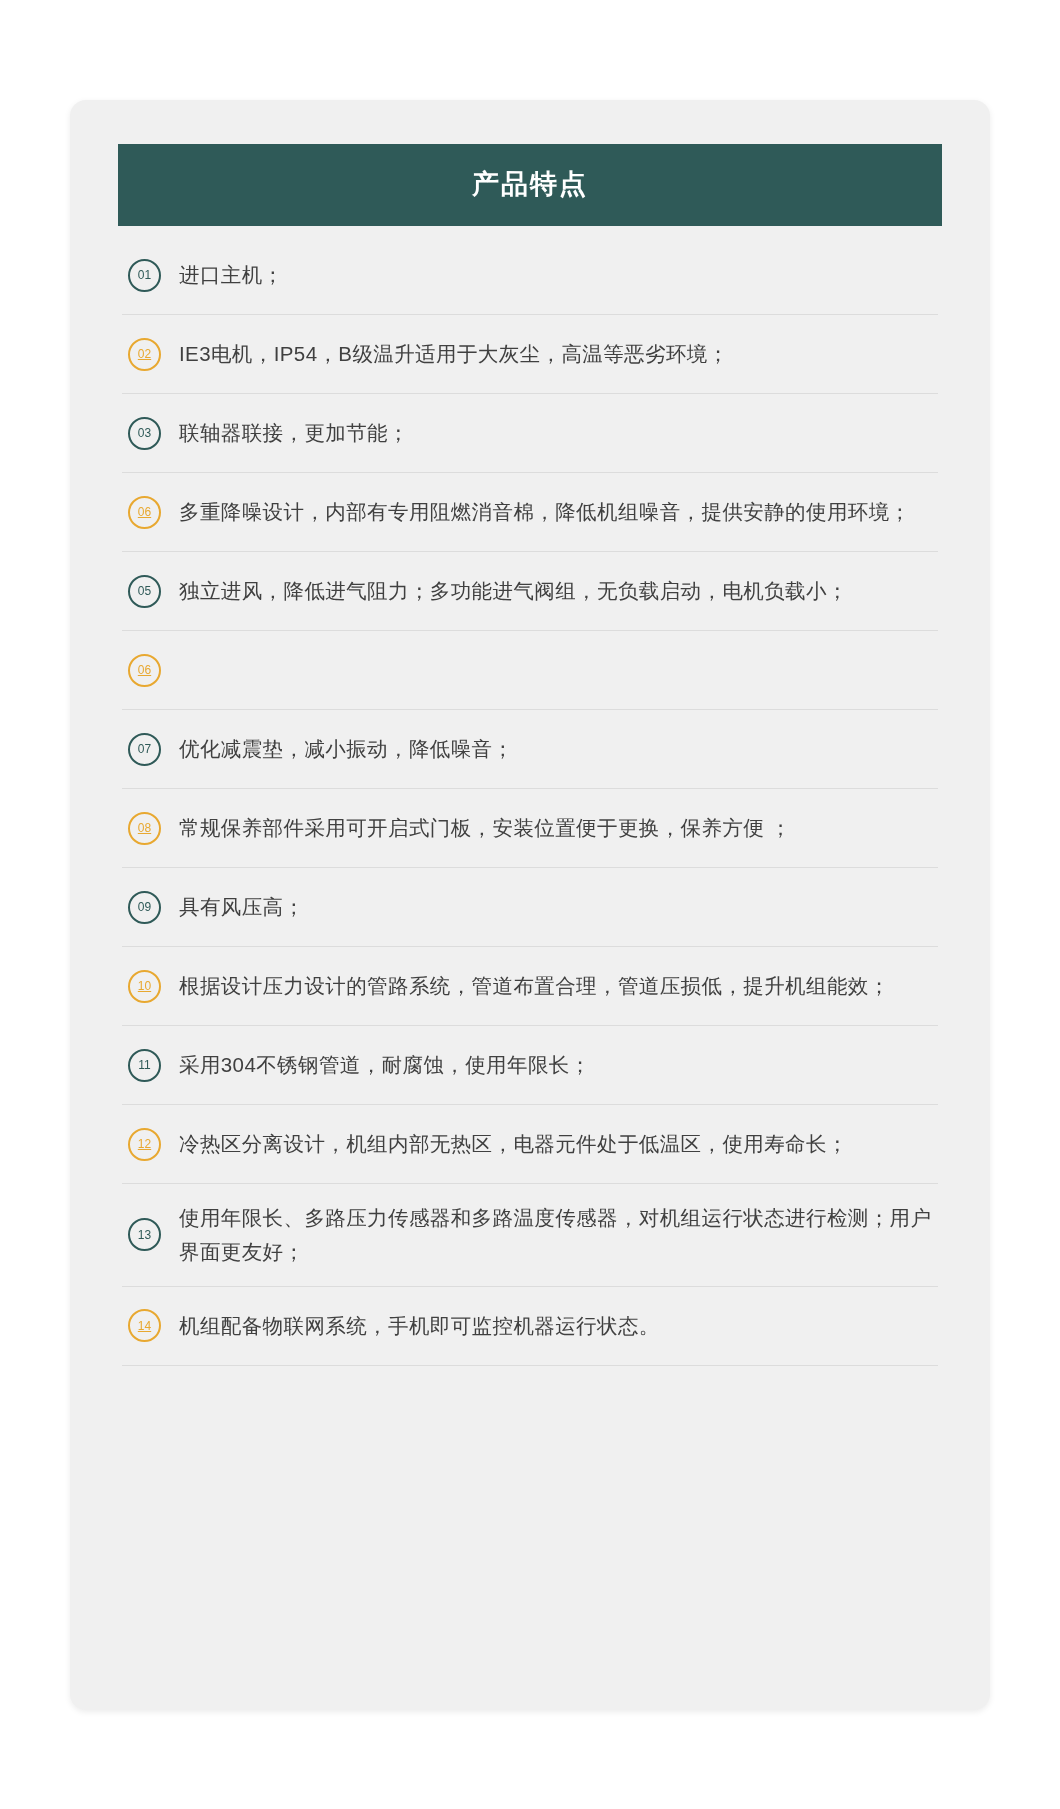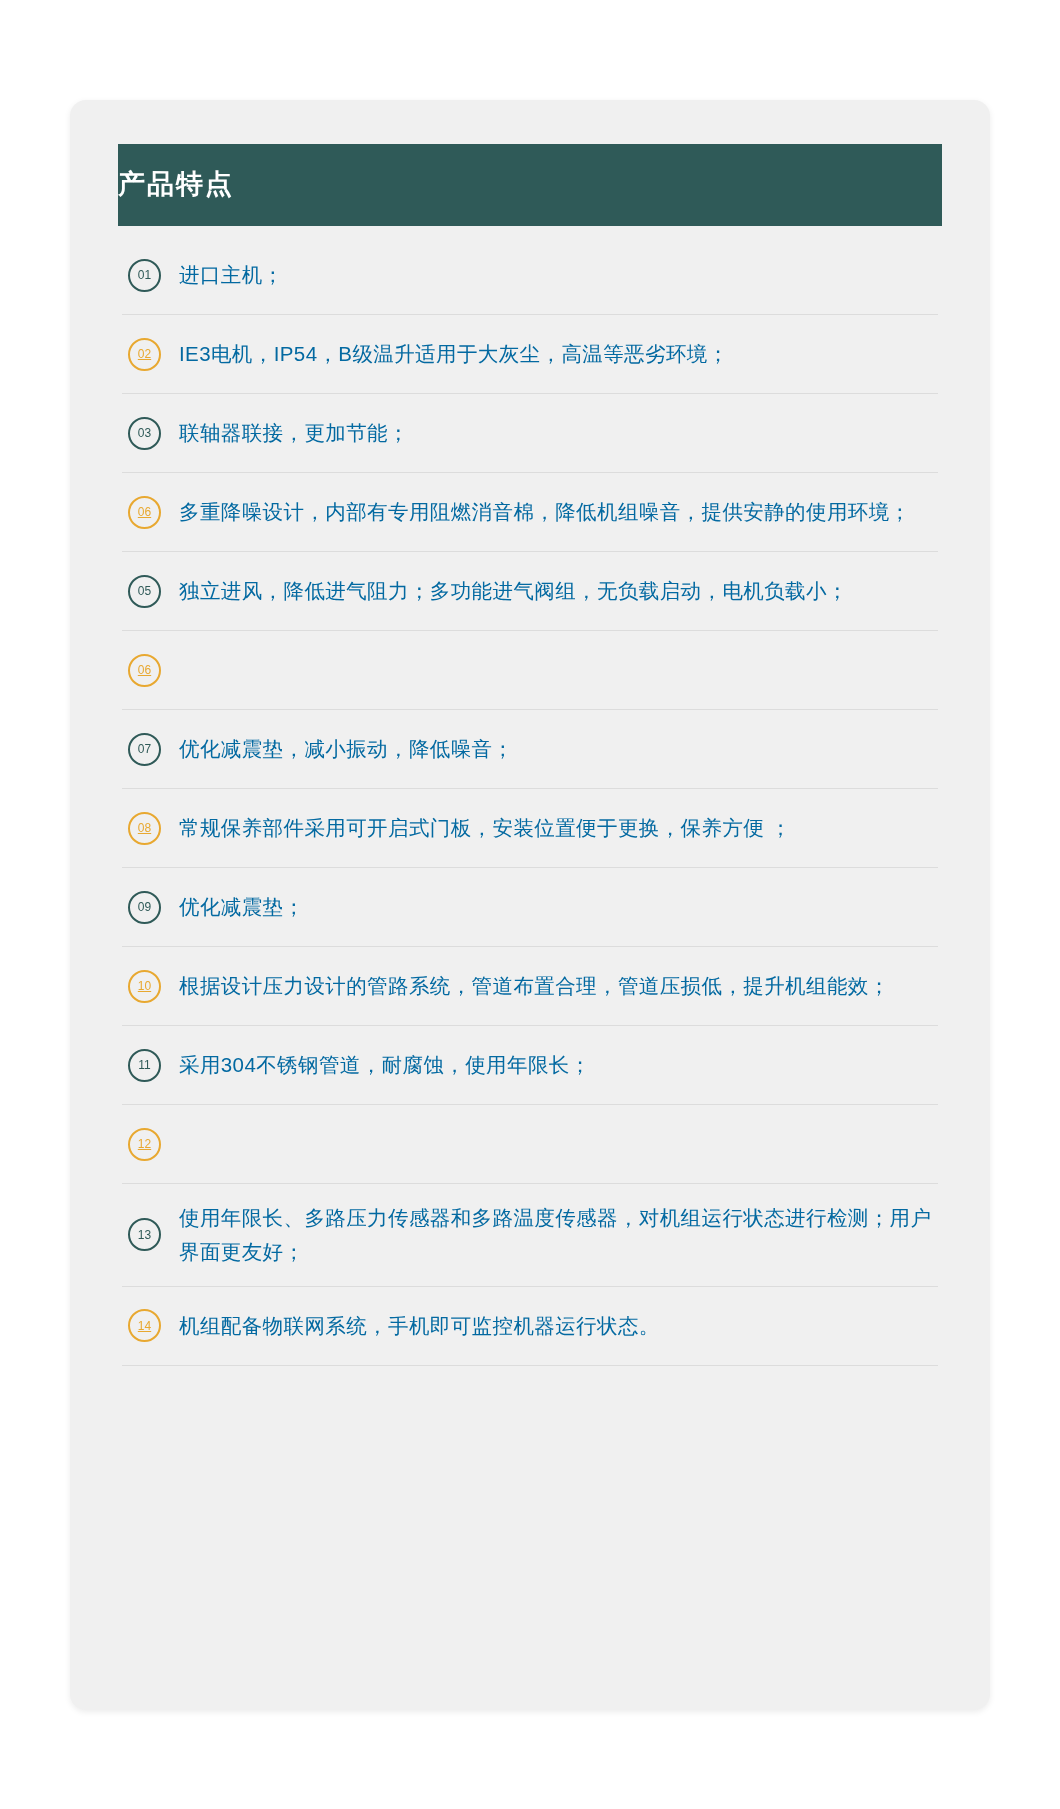--- a/index.html
+++ b/index.html
@@ -23,21 +23,21 @@
     background: #f0f0f0;
     border-radius: 16px;
     padding: 44px 48px 56px 48px;
     box-sizing: border-box;
     min-height: 1610px;
     box-shadow: 0 2px 6px rgba(0,0,0,0.08);
   }
   .card-header {
     background: #2f5a58;
     color: #ffffff;
-    text-align: left;
+    text-align: center;
     font-size: 27px;
     font-weight: bold;
     letter-spacing: 2px;
     padding: 22px 0 24px 0;
     margin-bottom: 10px;
   }
   .list {
     padding: 0 4px;
   }
   .row {
@@ -67,21 +67,21 @@
     background: #f0f0f0;
     font-family: "Liberation Sans", sans-serif;
   }
   .badge.gold {
     border-color: #e8a830;
     color: #e8a830;
     text-decoration: underline;
   }
   .row-text {
     font-size: 20.5px;
-    color: #0369a1;
+    color: #404040;
     line-height: 1.65;
     letter-spacing: 0.4px;
   }
 </style>
 </head>
 <body>
 
 <div class="page">
   <div class="card">
     <div class="card-header">产品特点</div>
@@ -112,32 +112,33 @@
         <div class="row">
           <div class="badge">07</div>
           <div class="row-text">优化减震垫，减小振动，降低噪音；</div>
         </div>
         <div class="row">
           <div class="badge gold">08</div>
           <div class="row-text">常规保养部件采用可开启式门板，安装位置便于更换，保养方便 ；</div>
         </div>
         <div class="row">
           <div class="badge">09</div>
-          <div class="row-text">优化减震垫；</div>
+          <div class="row-text">具有风压高；</div>
         </div>
         <div class="row">
           <div class="badge gold">10</div>
           <div class="row-text">根据设计压力设计的管路系统，管道布置合理，管道压损低，提升机组能效；</div>
         </div>
         <div class="row">
           <div class="badge">11</div>
           <div class="row-text">采用304不锈钢管道，耐腐蚀，使用年限长；</div>
         </div>
         <div class="row">
           <div class="badge gold">12</div>
+          <div class="row-text">冷热区分离设计，机组内部无热区，电器元件处于低温区，使用寿命长；</div>
         </div>
         <div class="row">
           <div class="badge">13</div>
           <div class="row-text">使用年限长、多路压力传感器和多路温度传感器，对机组运行状态进行检测；用户界面更友好；</div>
         </div>
         <div class="row">
           <div class="badge gold">14</div>
           <div class="row-text">机组配备物联网系统，手机即可监控机器运行状态。</div>
         </div>
       </div>

